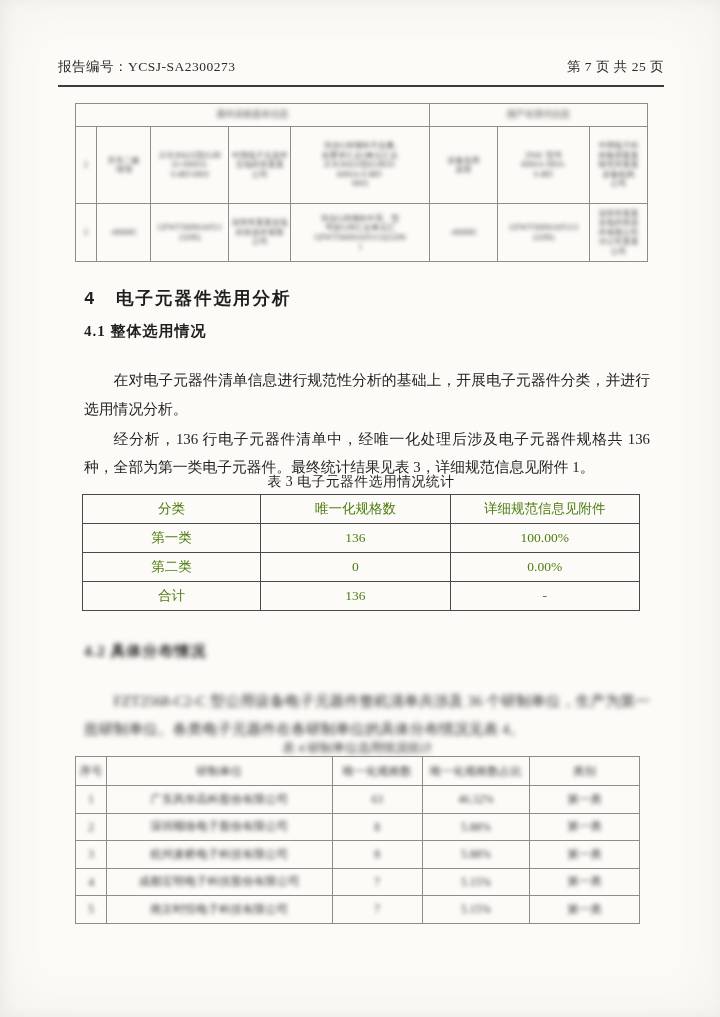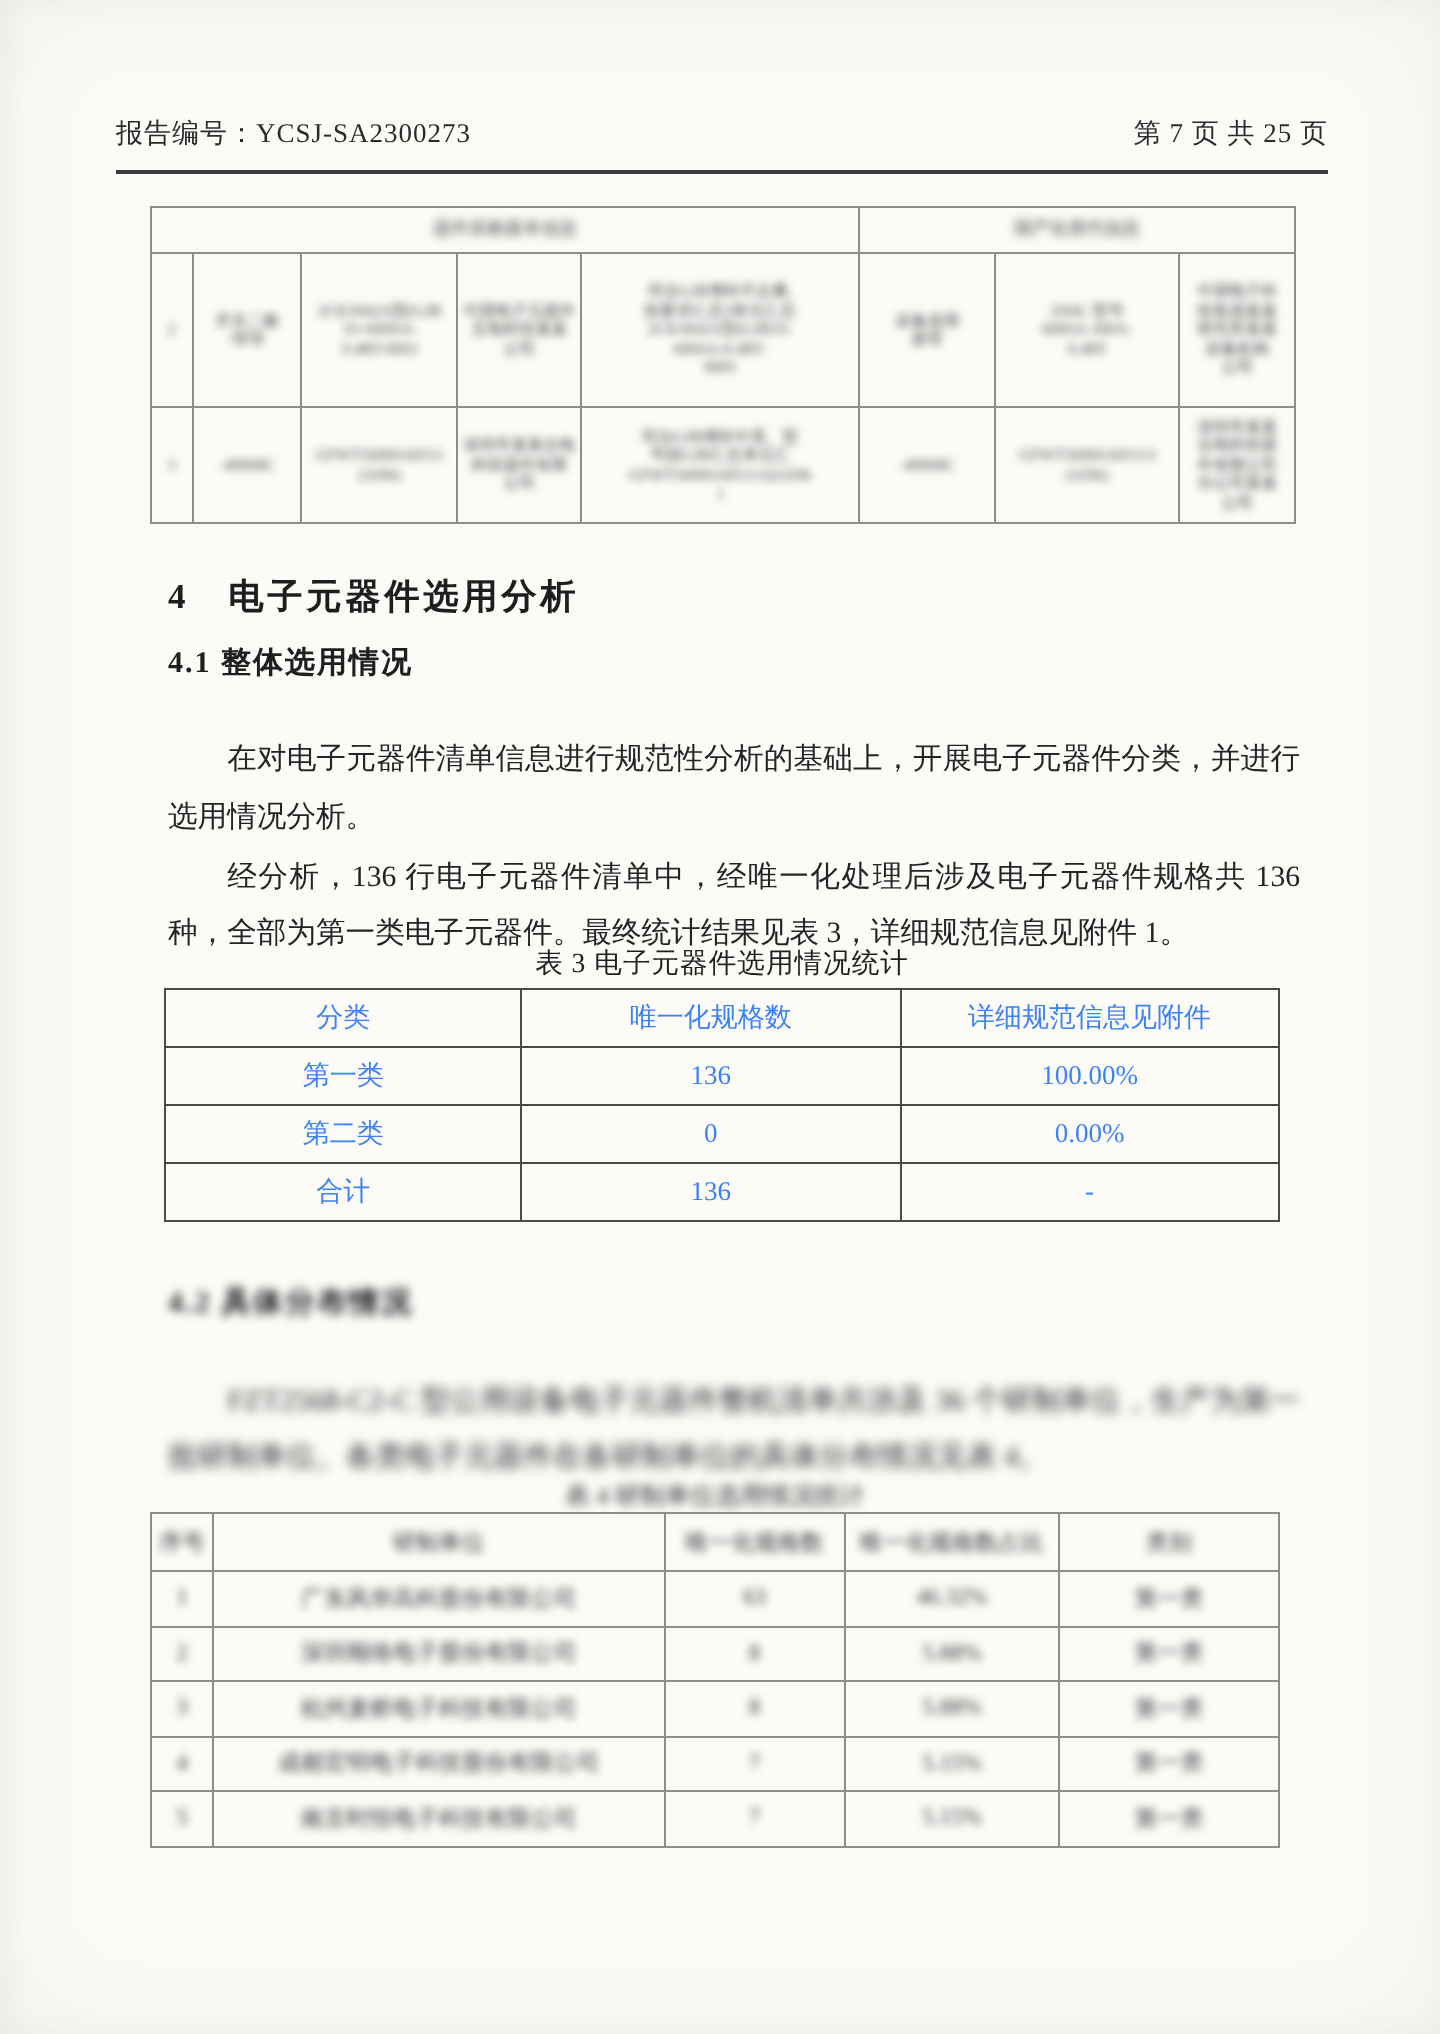--- a/index.html
+++ b/index.html
@@ -33,21 +33,21 @@
     text-align:center;vertical-align:middle;
     font-size:8px;line-height:9.5px;color:#3b3b3b;
     padding:1px 2px;overflow:hidden;
   }
   .toptable .sechdr{height:20px;font-size:9px;}
   .blur2{filter:blur(2px);display:inline-block;white-space:pre-line;}
   .blur25{filter:blur(2.5px);display:inline-block;white-space:pre-line;}
   
   .h-main{
     position:absolute;top:286px;left:84px;
-    font-family:Liberation Serif, serif;
+    font-family:Liberation Mono, monospace;
     font-weight:bold;font-size:17.5px;letter-spacing:2px;color:#1e1e1e;
   }
   .h-sub{
     position:absolute;left:84px;
     font-weight:bold;font-size:15px;letter-spacing:1px;color:#1f1f1f;
   }
   .h-41{top:322px;text-align:right;}
   .h-42{top:642px;}
   .para{
     position:absolute;left:84px;right:70px;
@@ -61,21 +61,21 @@
   .cap3{
     position:absolute;top:473px;left:82px;width:558px;
     text-align:center;font-size:13.8px;letter-spacing:.5px;color:#1f1f1f;
   }
   .table3{
     position:absolute;top:494px;left:82px;width:558px;table-layout:fixed;
   }
   .table3 td{
     border:1.3px solid #4a4a4a;
     height:26px;text-align:center;vertical-align:middle;
-    font-size:13.5px;color:#3b82f6;
+    font-size:13.5px;color:#4d7c0f;
   }
   
   .cap4{
     position:absolute;top:740px;left:75px;width:565px;
     text-align:center;font-size:12.5px;color:#2a2a2a;
   }
   .table4{
     position:absolute;top:756px;left:75px;width:565px;table-layout:fixed;
   }
   .table4 td{

